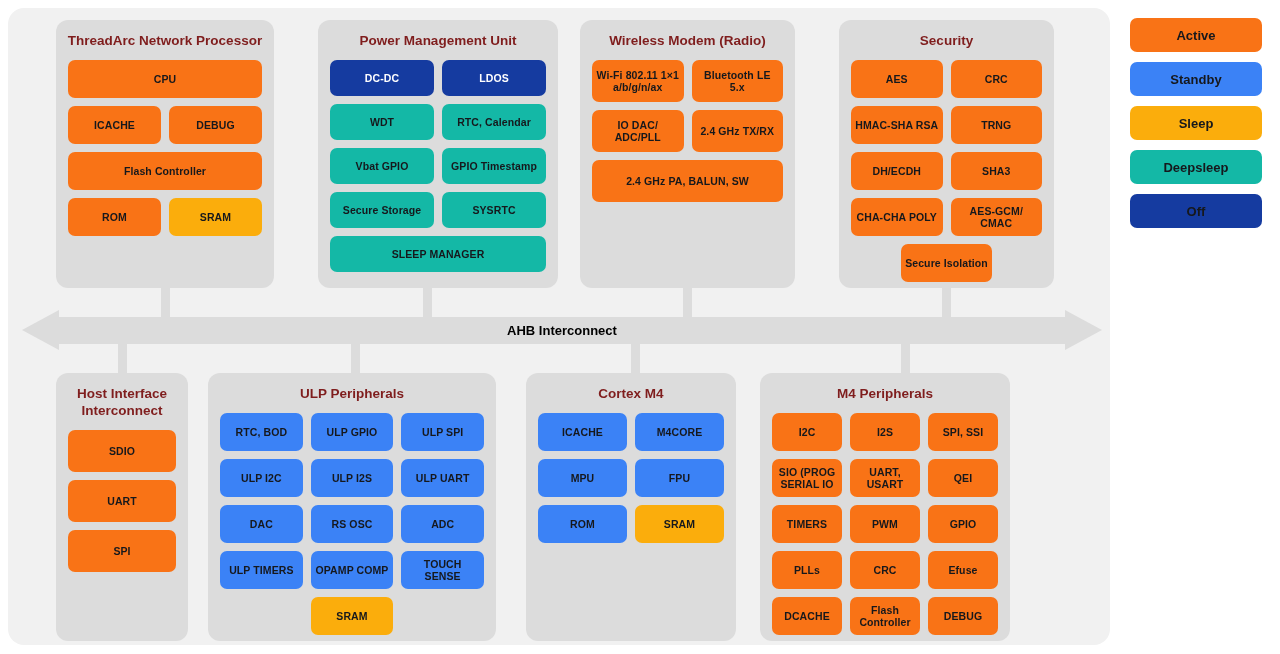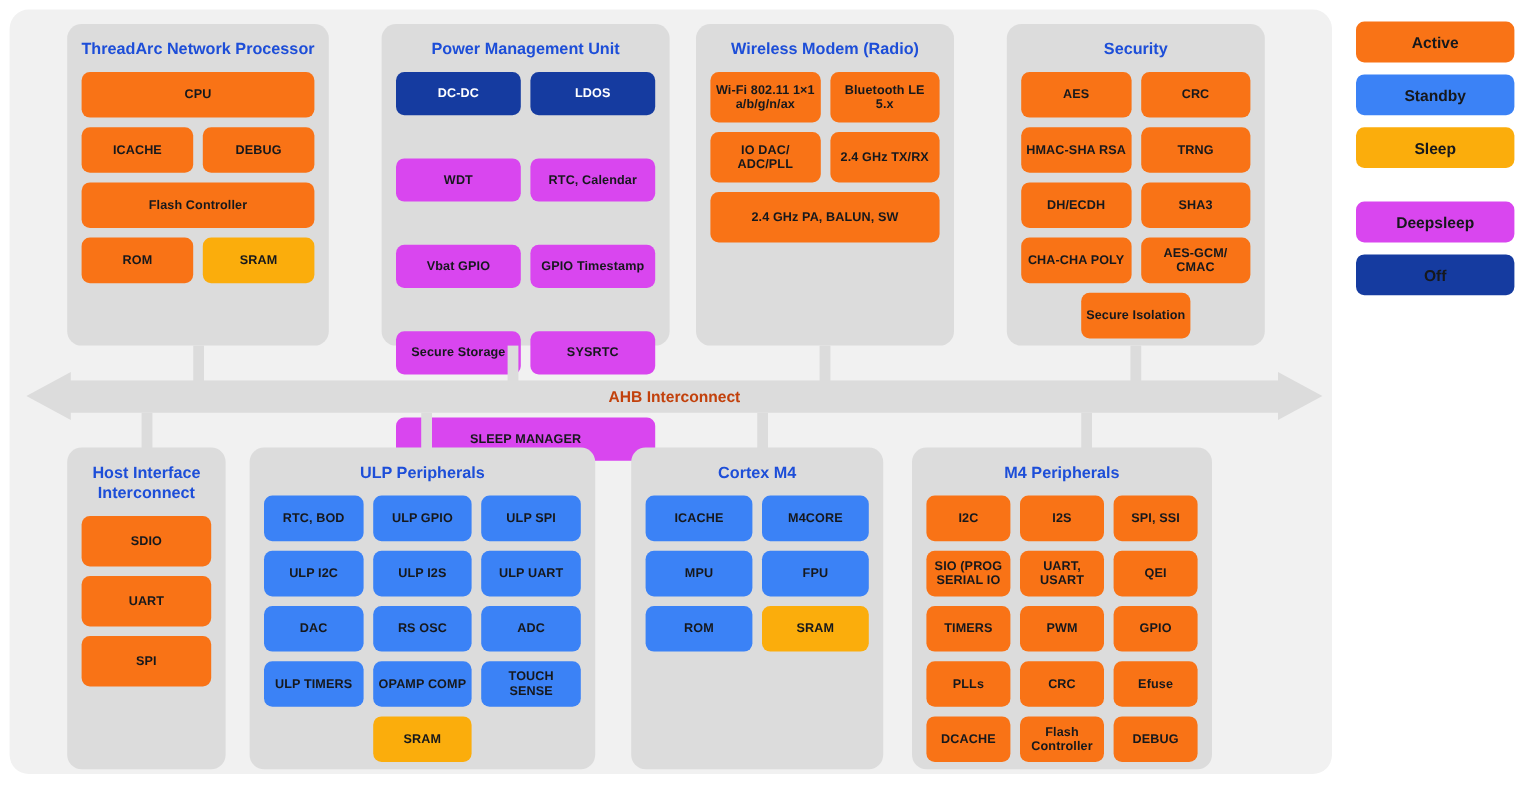--- a/index.html
+++ b/index.html
@@ -26,21 +26,21 @@
     position: absolute;
     background: #dcdcdc;
     border-radius: 12px;
     box-sizing: border-box;
     padding: 0;
   }
   .card-title {
     text-align: center;
     font-size: 13.5px;
     font-weight: bold;
-    color: #1d4ed8;
+    color: #7f1d1d;
     line-height: 1.25;
     padding: 13px 8px 0 8px;
   }
 
   
   .cells {
     display: flex;
     flex-wrap: wrap;
     gap: 8px;
     padding: 10px 12px 12px 12px;
@@ -58,41 +58,41 @@
     font-size: 10.5px;
     font-weight: bold;
     line-height: 1.18;
     color: #16181c;
     padding: 3px 4px;
     letter-spacing: 0.1px;
   }
   .st-active   { background: #f97316; }
   .st-standby  { background: #3b82f6; }
   .st-sleep    { background: #fbad0c; }
-  .st-deep     { background: #d946ef; margin-top: 28px; }
+  .st-deep     { background: #14b8a6; }
   .st-off      { background: #153ba0; color: #ffffff; }
 
   
   .w-full { width: 100%; }
   .w-half { width: calc(50% - 4px); }
   .w-thrd { width: calc(33.333% - 5.34px); }
 
   .h1 { height: 36px; }
   .h2 { height: 38px; }
   .h3 { height: 42px; }
 
   
   .bus-wrap { position: absolute; left: 14px; top: 302px; width: 1080px; height: 42px; }
   .bus-bar {
     position: absolute; left: 36px; top: 7px;
     width: 1008px; height: 27px;
     background: #dcdcdc;
     display: flex; align-items: center; justify-content: center;
   }
-  .bus-label { font-size: 13px; font-weight: bold; color: #c2410c; text-align: center; }
+  .bus-label { font-size: 13px; font-weight: bold; color: #000000; text-align: center; }
   .bus-arrow-l, .bus-arrow-r {
     position: absolute; top: 0; width: 0; height: 0;
     border-top: 20.5px solid transparent;
     border-bottom: 20.5px solid transparent;
   }
   .bus-arrow-l { left: 0;  border-right: 37px solid #dcdcdc; }
   .bus-arrow-r { right: 0; border-left: 37px solid #dcdcdc; }
 
   .stub {
     position: absolute;

